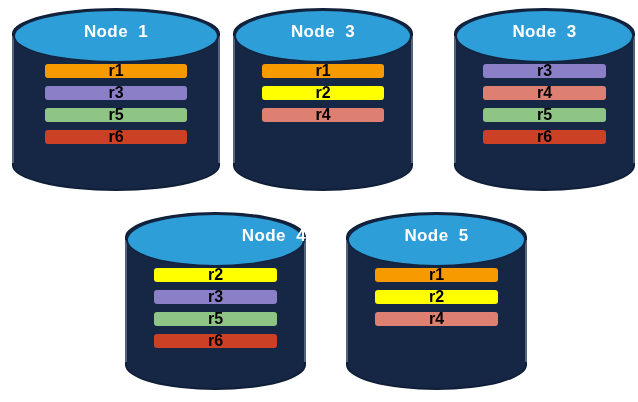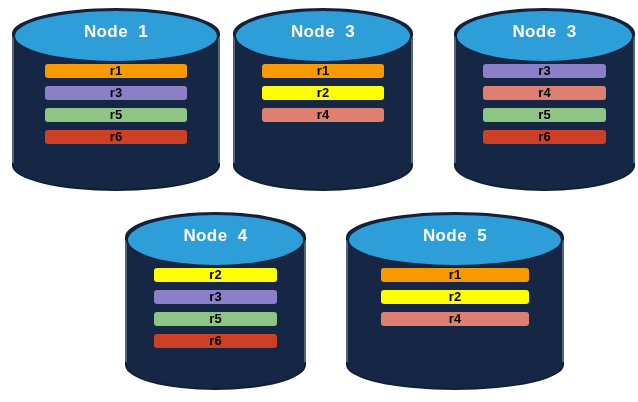--- a/index.html
+++ b/index.html
@@ -93,32 +93,32 @@
     flex-direction: column;
     align-items: center;
     gap: 8px;
   }
   .item {
     width: 68%;
     height: 14px;
     line-height: 14px;
     border-radius: 3px;
     text-align: center;
-    font-size: 13px;
+    font-size: 16px;
     font-weight: bold;
     color: #000000;
   }
 
   
   #node-1 { left: 12px;  top: 8px;   width: 208px; height: 183px; }
   #node-2 { left: 233px; top: 8px;   width: 180px; height: 183px; }
   #node-3 { left: 454px; top: 8px;   width: 181px; height: 183px; }
   
   #node-4 { left: 125px; top: 212px; width: 181px; height: 178px; }
-  #node-5 { left: 346px; top: 212px; width: 218px; height: 178px; }
+  #node-5 { left: 346px; top: 212px; width: 181px; height: 178px; }
 </style>
 </head>
 <body style="background: rgb(255, 255, 255);">
 
 <div id="diagram">
 
   <div class="node" id="node-1">
     <div class="cyl-body" style="background: rgb(21, 39, 68); border-color: rgb(16, 31, 56);"></div>
     <div class="cyl-edge-l"></div>
     <div class="cyl-edge-r"></div>
@@ -157,21 +157,21 @@
         <div class="item" style="background: rgb(143, 197, 132);">r5</div>
         <div class="item" style="background: rgb(204, 64, 38);">r6</div>
       </div>
   </div>
 
   <div class="node" id="node-4">
     <div class="cyl-body" style="background: rgb(21, 39, 68); border-color: rgb(16, 31, 56);"></div>
     <div class="cyl-edge-l"></div>
     <div class="cyl-edge-r"></div>
     <div class="cyl-top" style="background: rgb(46, 158, 216);"></div>
-    <div class="node-title" style="color: rgb(255, 255, 255);">Node  4</div>
+    <div class="node-title" style="color: rgb(255, 255, 255); text-align: right;">Node  4</div>
     <div class="items">
         <div class="item" style="background: rgb(255, 255, 0);">r2</div>
         <div class="item" style="background: rgb(139, 128, 200);">r3</div>
         <div class="item" style="background: rgb(143, 197, 132);">r5</div>
         <div class="item" style="background: rgb(204, 64, 38);">r6</div>
       </div>
   </div>
 
   <div class="node" id="node-5">
     <div class="cyl-body" style="background: rgb(21, 39, 68); border-color: rgb(16, 31, 56);"></div>

